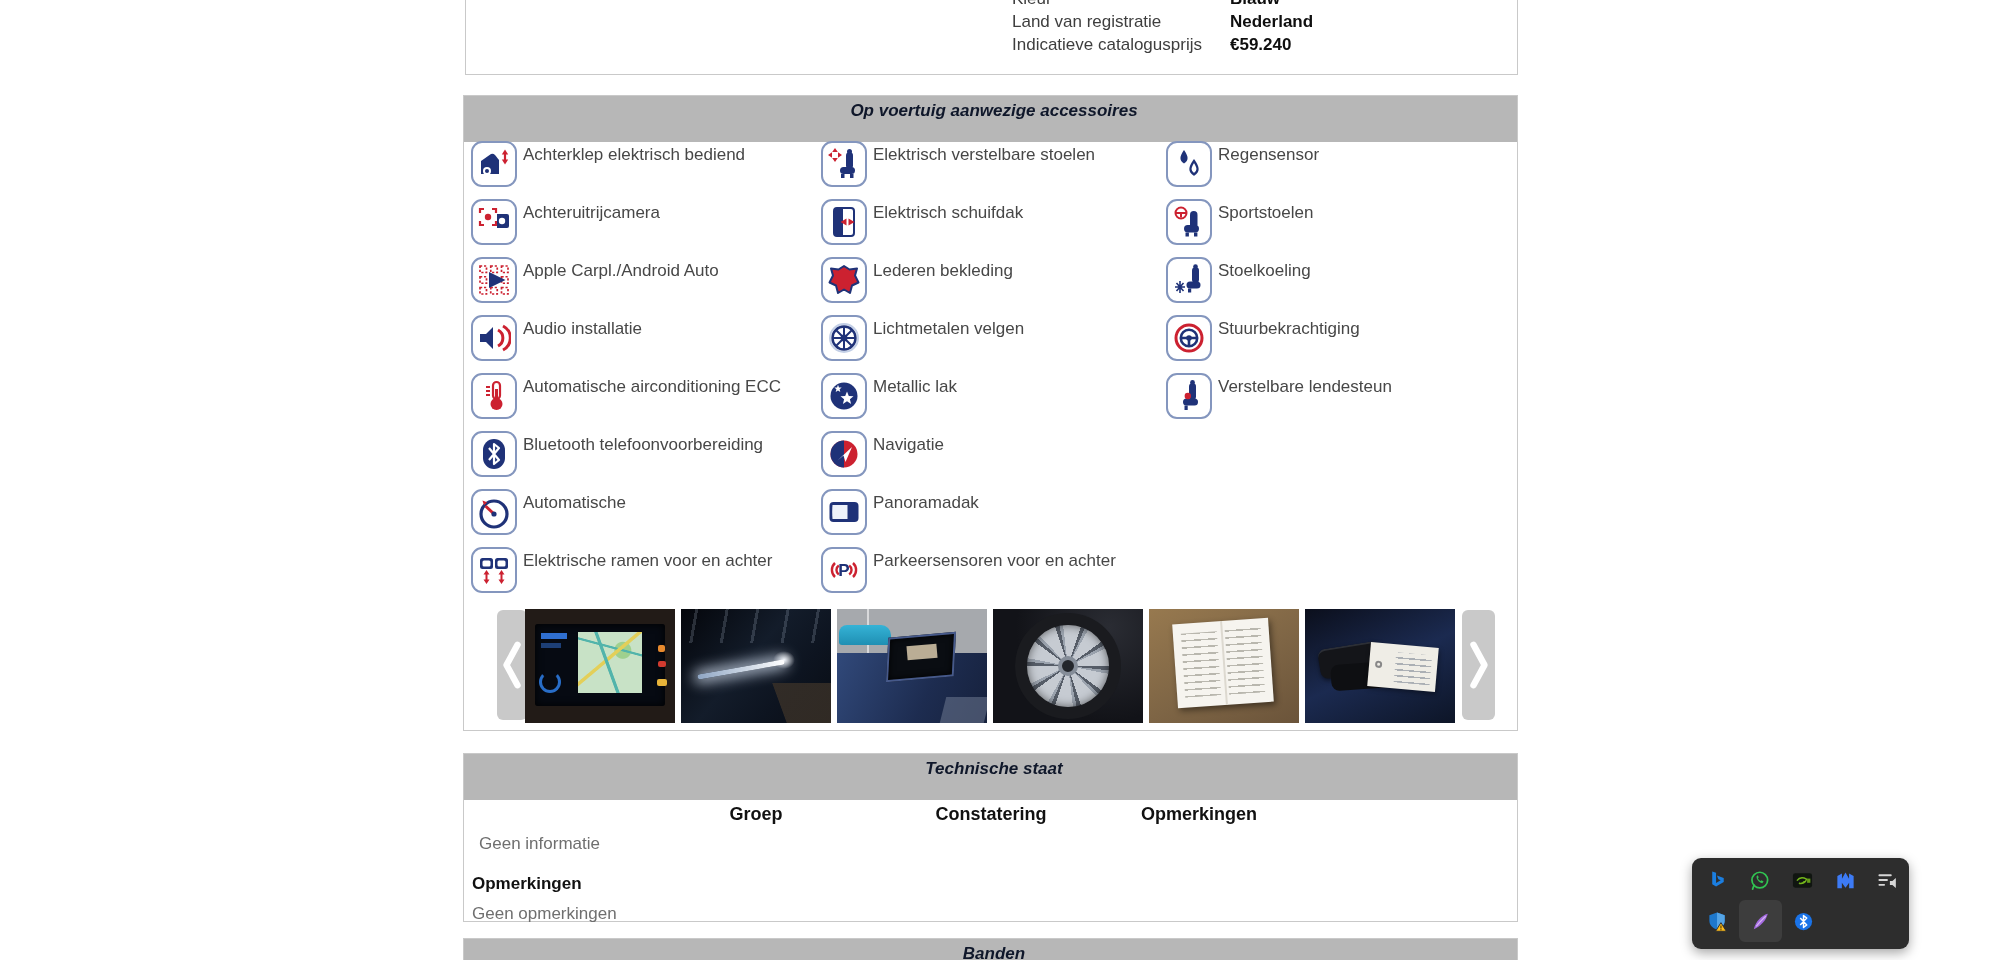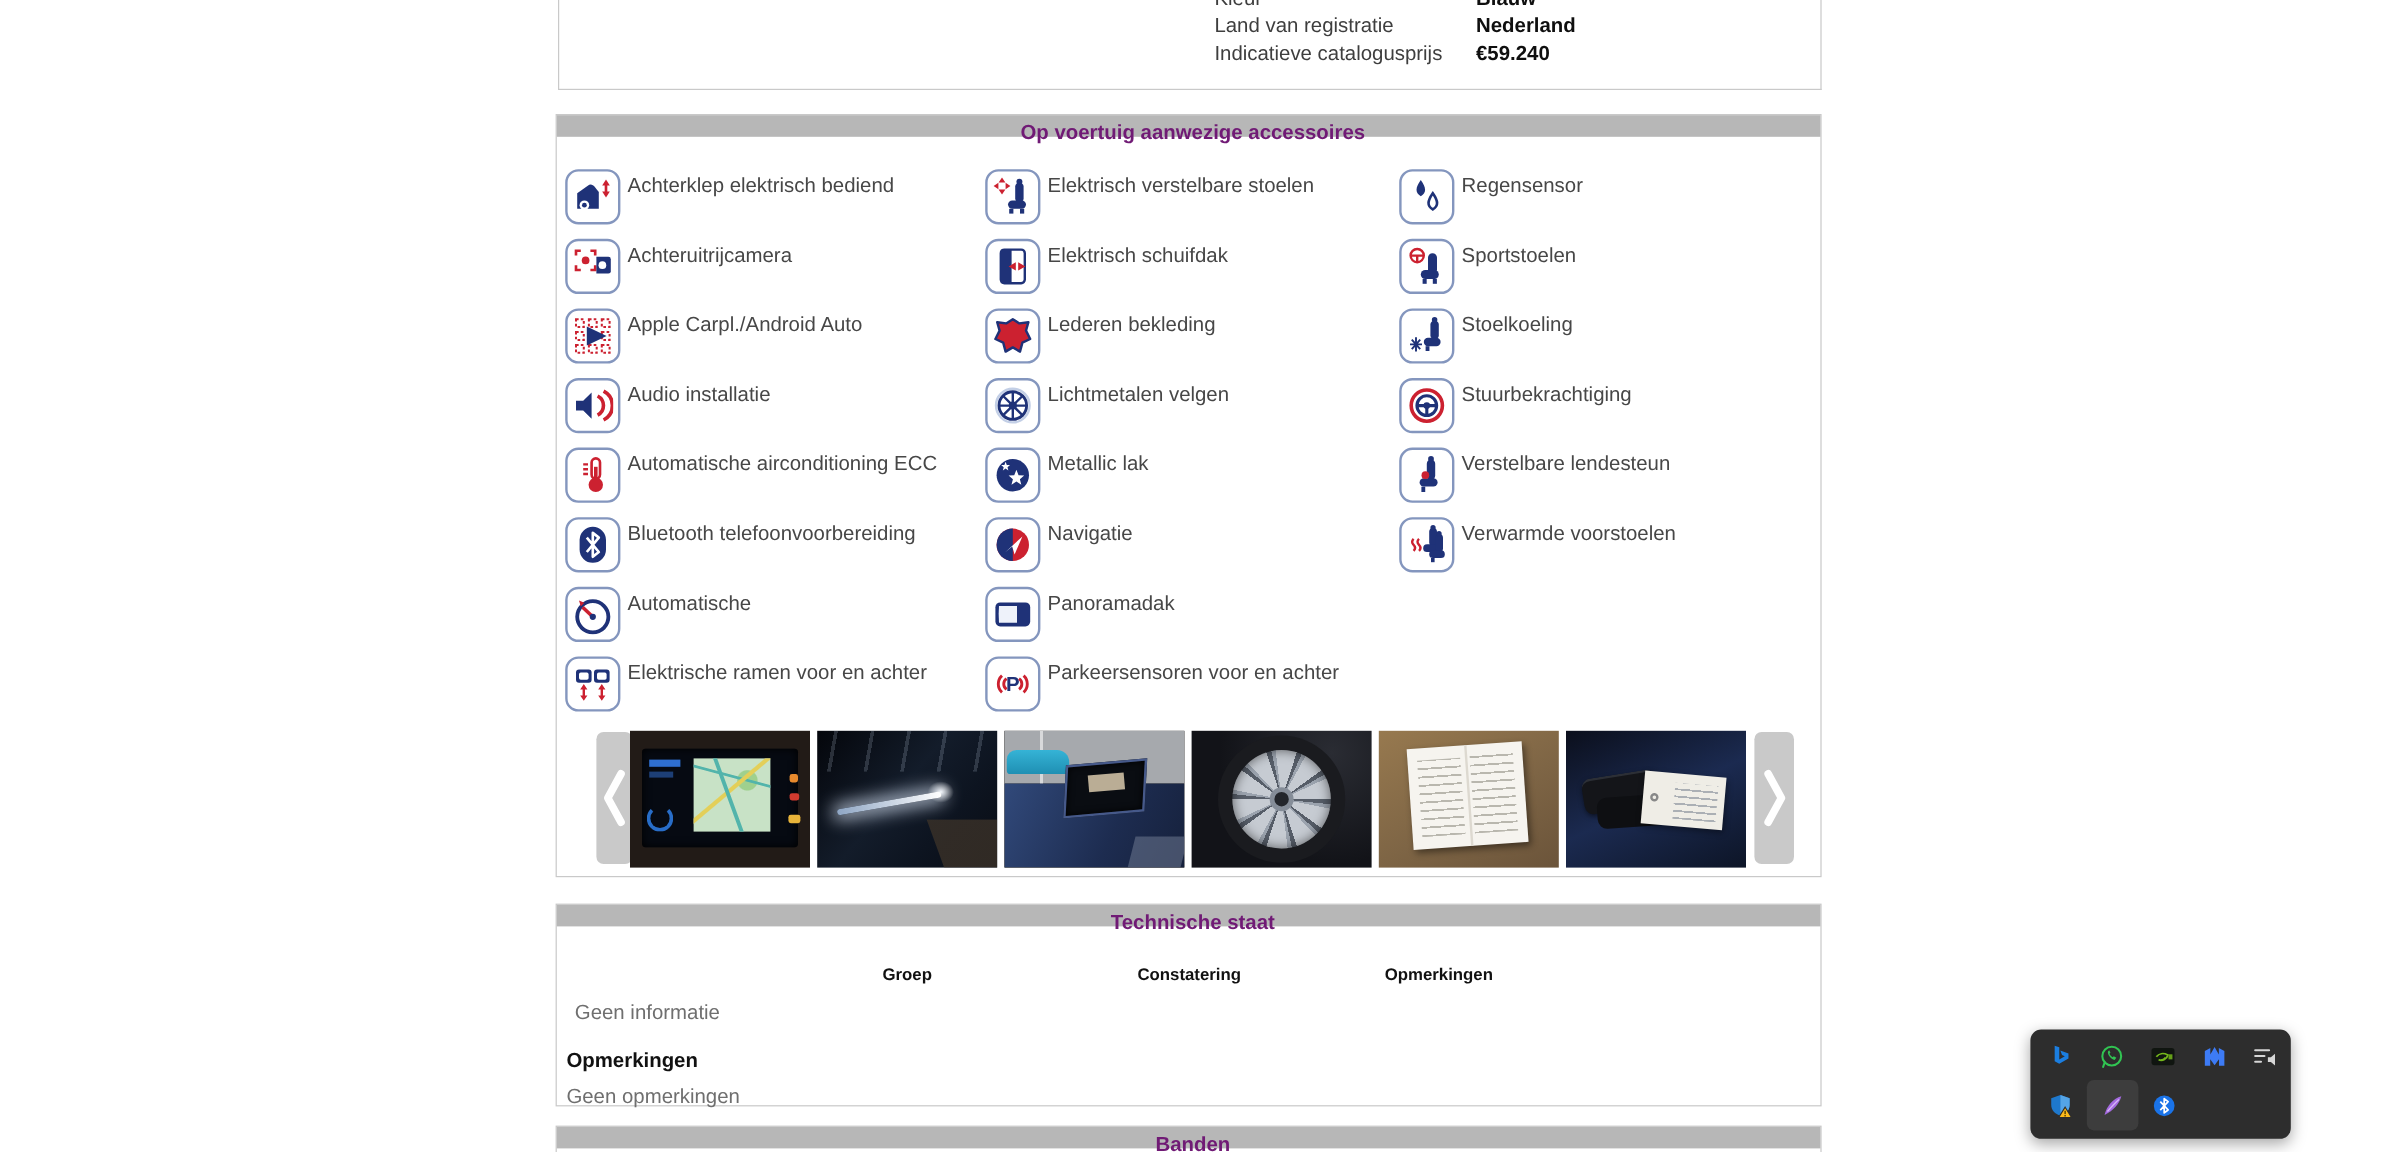--- a/index.html
+++ b/index.html
@@ -11,22 +11,22 @@
   
   .topbox{position:absolute;left:465px;top:-40px;width:1053px;height:115px;background:#fff;
           border-left:1px solid var(--panel-border,#c9c9c9);border-right:1px solid var(--panel-border,#c9c9c9);
           border-bottom:1px solid var(--panel-border,#c9c9c9);}
   .vrow{position:absolute;left:0;width:100%;height:23px;line-height:23px;font-size:17px;}
   .vrow .lbl{position:absolute;left:546px;color:#3e3e3e;}
   .vrow .val{position:absolute;left:740px;color:#0f0f0f;font-weight:bold;margin-left:24px;}
 
   
   .panel{position:absolute;left:463px;width:1055px;background:#fff;border:1px solid var(--panel-border,#c9c9c9);}
-  .panel > header{height:18px;line-height:30px;background:var(--header-bg,#b7b7b7);
-                  font-size:17px;font-weight:bold;color:#701a75;padding-left:7px;}
+  .panel > header{height:46px;line-height:30px;background:var(--header-bg,#b7b7b7);
+                  font-size:17px;font-weight:bold;color:#0f172a;padding-left:7px;font-style:italic;}
 
   
   .acc{top:95px;height:636px;}
   .acc-grid{position:absolute;left:7px;top:45px;display:grid;grid-auto-flow:column;
             grid-template-rows:repeat(8,58px);grid-template-columns:350px 345px 352px;}
   .acc-item{display:flex;align-items:flex-start;gap:6px;}
   .acc-icon{width:46px;height:46px;flex:0 0 46px;border:2px solid var(--icon-border,#8496be);
             border-radius:11px;background:#fff;display:flex;align-items:center;justify-content:center;}
   .acc-icon svg{width:34px;height:34px;display:block;}
   .acc-label{font-size:17px;line-height:21px;color:var(--text,#474747);padding-top:3px;max-width:292px;}
@@ -97,21 +97,21 @@
   .t6 .key1{position:absolute;left:14px;top:36px;width:62px;height:30px;background:#141519;border-radius:8px;transform:rotate(-9deg);
     box-shadow:0 2px 4px rgba(0,0,0,.5);border-top:2px solid #2c2f36;}
   .t6 .key2{position:absolute;left:26px;top:54px;width:64px;height:26px;background:#0e0f12;border-radius:8px;transform:rotate(-4deg);}
   .t6 .tag{position:absolute;left:64px;top:36px;width:68px;height:44px;background:#efede6;transform:rotate(5deg);box-shadow:1px 2px 5px rgba(0,0,0,.4);}
   .t6 .tag .tl{position:absolute;left:26px;top:8px;width:36px;height:30px;background:repeating-linear-gradient(0deg,#9aa0a8 0 1.5px,transparent 1.5px 6px);opacity:.8;}
   .t6 .tag .hole{position:absolute;left:6px;top:18px;width:7px;height:7px;border:2px solid #888;border-radius:50%;}
 
   
   .tech{top:753px;height:169px;}
   .tech-cols{position:absolute;left:0;top:50px;width:100%;height:20px;}
-  .tech-col{position:absolute;transform:translateX(-50%);font-size:14px;font-weight:bold;color:#111;}
+  .tech-col{position:absolute;transform:translateX(-50%);font-size:18px;font-weight:bold;color:#111;}
   .no-info{position:absolute;left:15px;top:80px;font-size:17px;color:var(--muted,#6f6f6f);}
   .remarks-label{position:absolute;left:8px;top:120px;font-size:17px;font-weight:bold;color:#111;}
   .no-remarks{position:absolute;left:8px;top:150px;font-size:17px;color:var(--muted,#6f6f6f);}
 
   
   .banden{top:938px;height:60px;}
 
   
   .tray{position:absolute;left:1692px;top:858px;width:217px;height:91px;background:var(--tray-bg,#2d2d2d);
         border-radius:9px;box-shadow:0 4px 12px rgba(0,0,0,.35);padding:9px 0 0 4px;}
@@ -381,39 +381,20 @@
           <span class="acc-icon">
             <svg viewBox="0 0 34 34">
               <rect x="17" y="4" width="7" height="17" rx="3.5" fill="#1f3278"></rect>
               <circle cx="20.5" cy="3.5" r="2.4" fill="#1f3278"></circle>
               <rect x="11" y="19.5" width="15" height="7" rx="3.5" fill="#1f3278"></rect>
               <rect x="12.5" y="26.5" width="3.2" height="4.5" fill="#1f3278"></rect>
               <circle cx="15.8" cy="17" r="3.2" fill="#cc2130"></circle>
             </svg>
           </span>
           <span class="acc-label">Verstelbare lendesteun</span>
-        </div>
-        <div class="acc-item">
-          <span class="acc-icon">
-            <svg viewBox="0 0 34 34">
-              <path d="M6 22 q2.5 -2.5 0 -5 q-2.5 -2.5 0 -5 M10.5 22 q2.5 -2.5 0 -5 q-2.5 -2.5 0 -5" stroke="#cc2130" stroke-width="2" fill="none"></path>
-              <g fill="#1f3278">
-                <rect x="19" y="3" width="6.5" height="15" rx="3.2"></rect>
-                <circle cx="22.2" cy="2.8" r="2.2"></circle>
-                <rect x="14" y="16.5" width="13" height="6.5" rx="3.2"></rect>
-              </g>
-              <g fill="#1f3278">
-                <rect x="24" y="8" width="6.5" height="15" rx="3.2"></rect>
-                <circle cx="27.2" cy="7.8" r="2.2"></circle>
-                <rect x="19" y="21.5" width="13" height="6.5" rx="3.2"></rect>
-                <rect x="20.5" y="28" width="3" height="3.5"></rect>
-              </g>
-            </svg>
-          </span>
-          <span class="acc-label">Verwarmde voorstoelen</span>
         </div>
       </div>
 
     <div class="carousel">
       <button class="car-arrow left">
         <svg viewBox="0 0 24 60">
           <polyline points="18,8 6,30 18,52" fill="none" stroke="#fff" stroke-width="7" stroke-linecap="round" stroke-linejoin="round"></polyline>
         </svg>
       </button>
       <div class="thumbs" id="thumbs">

